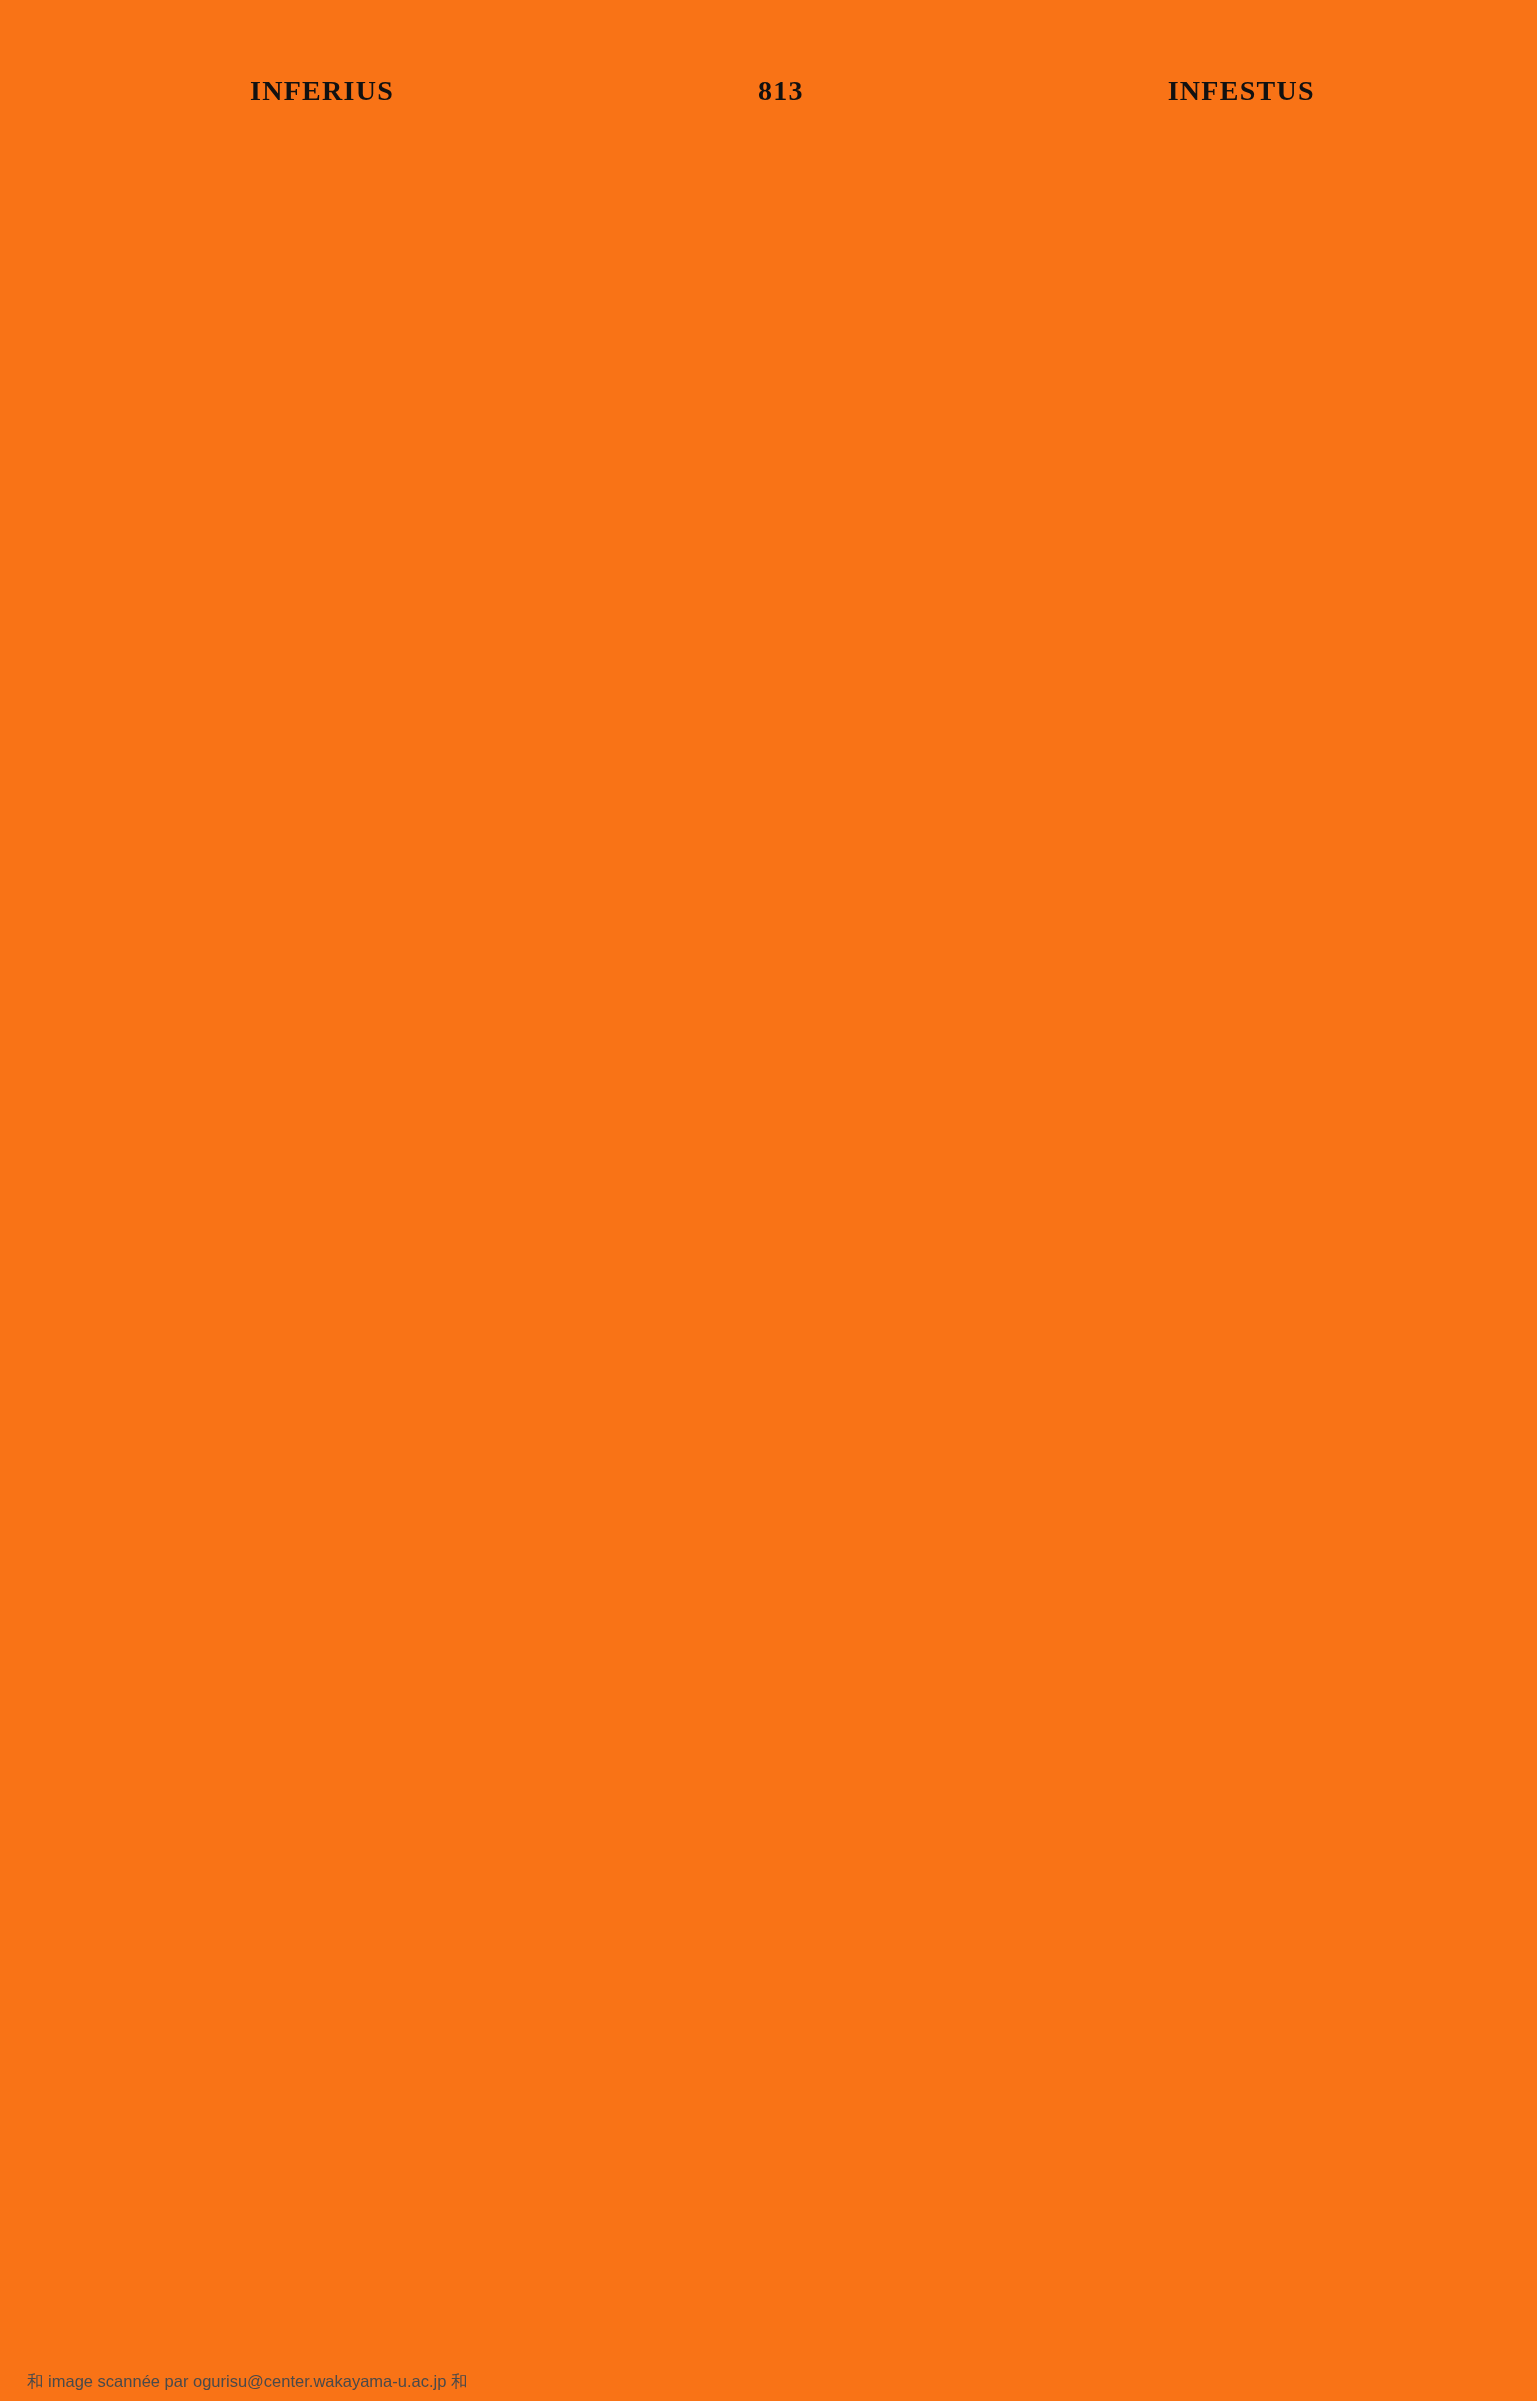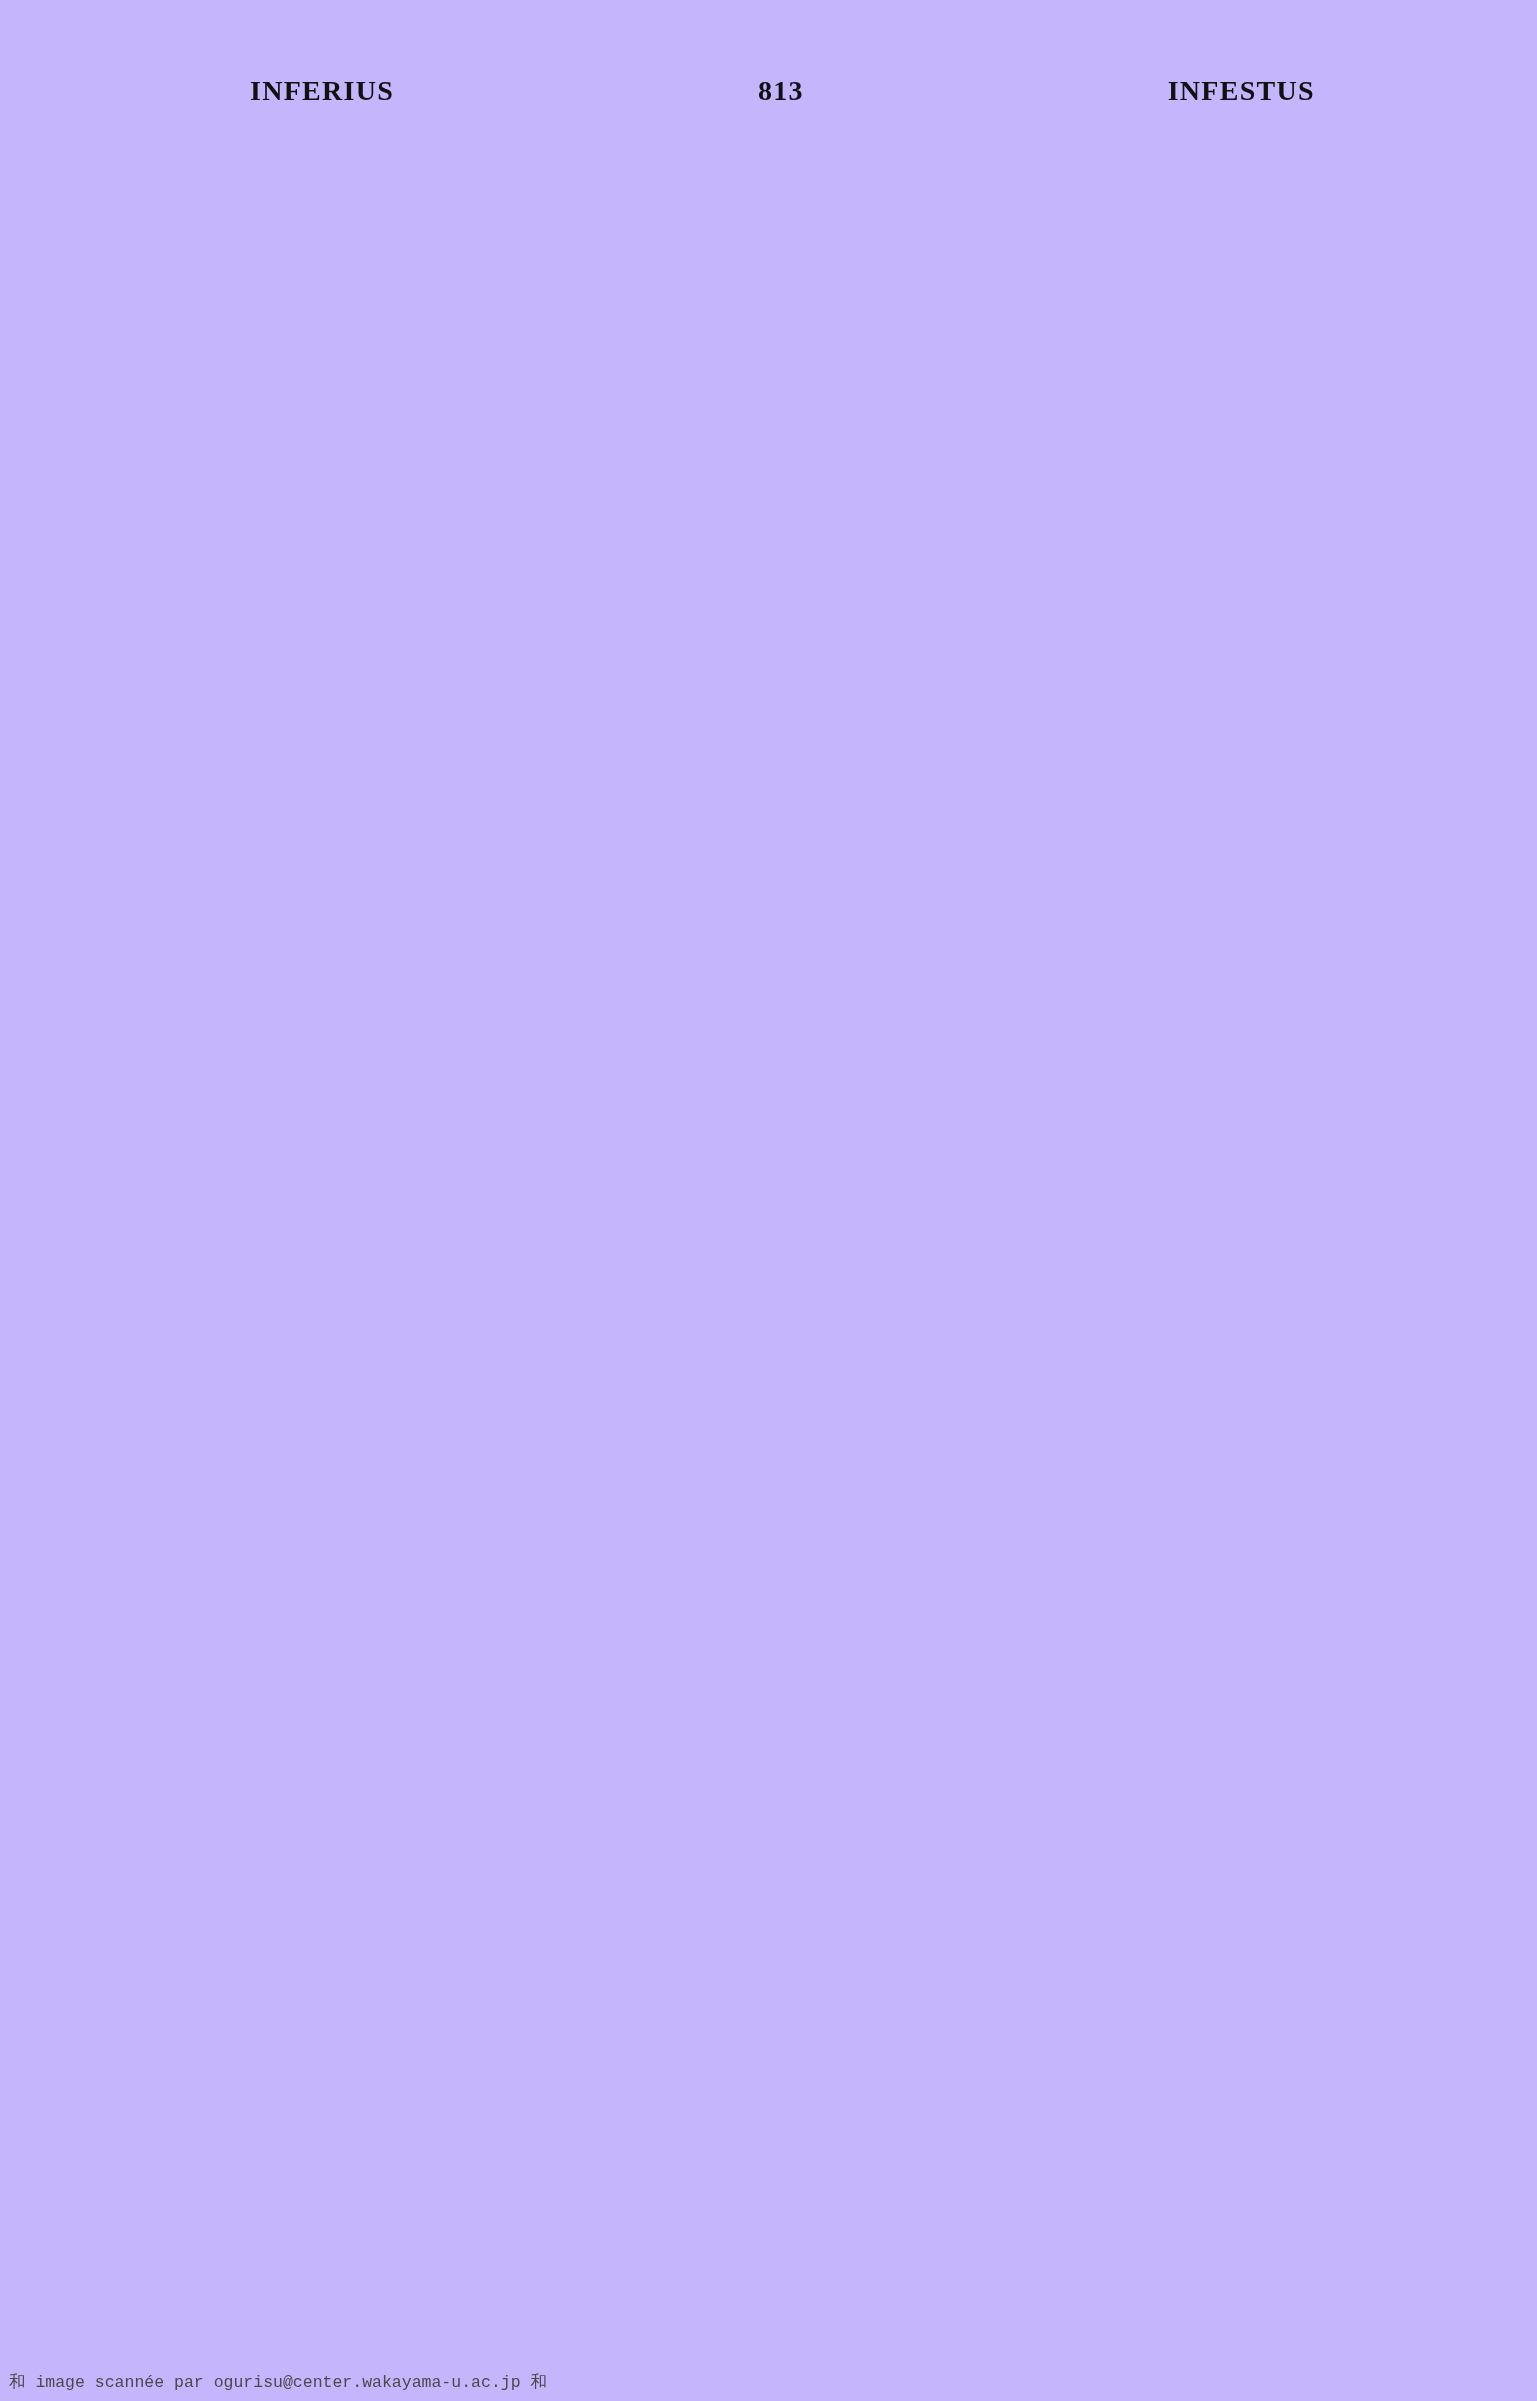--- a/index.html
+++ b/index.html
@@ -13,21 +13,21 @@
     font-family: "Liberation Serif", serif;
     color: #111111;
     position: relative;
     overflow: hidden;
   }
   .page {
     position: absolute;
     left: 0; top: 0;
     width: 1537px;
     height: 2401px;
-    background: #c4b5fd;
+    background: #f97316;
   }
   
   .header {
     position: absolute;
     top: 75px;
     left: 250px;
     width: 1065px;
     height: 38px;
     display: flex;
     align-items: baseline;
@@ -59,24 +59,24 @@
     text-justify: inter-word;
     hyphens: manual;
   }
   
   .footer {
     position: absolute;
     left: 0;
     bottom: 5px;
     width: 1537px;
     height: 25px;
-    font-family: Liberation Mono, monospace;
+    font-family: Liberation Sans, sans-serif;
     font-size: 16.5px;
     color: #4a4a4a;
-    padding-left: 9px;
+    padding-left: 27px;
     box-sizing: border-box;
     white-space: nowrap;
   }
 </style>
 </head>
 <body>
 
 <div class="page">
 
   <div class="header">

